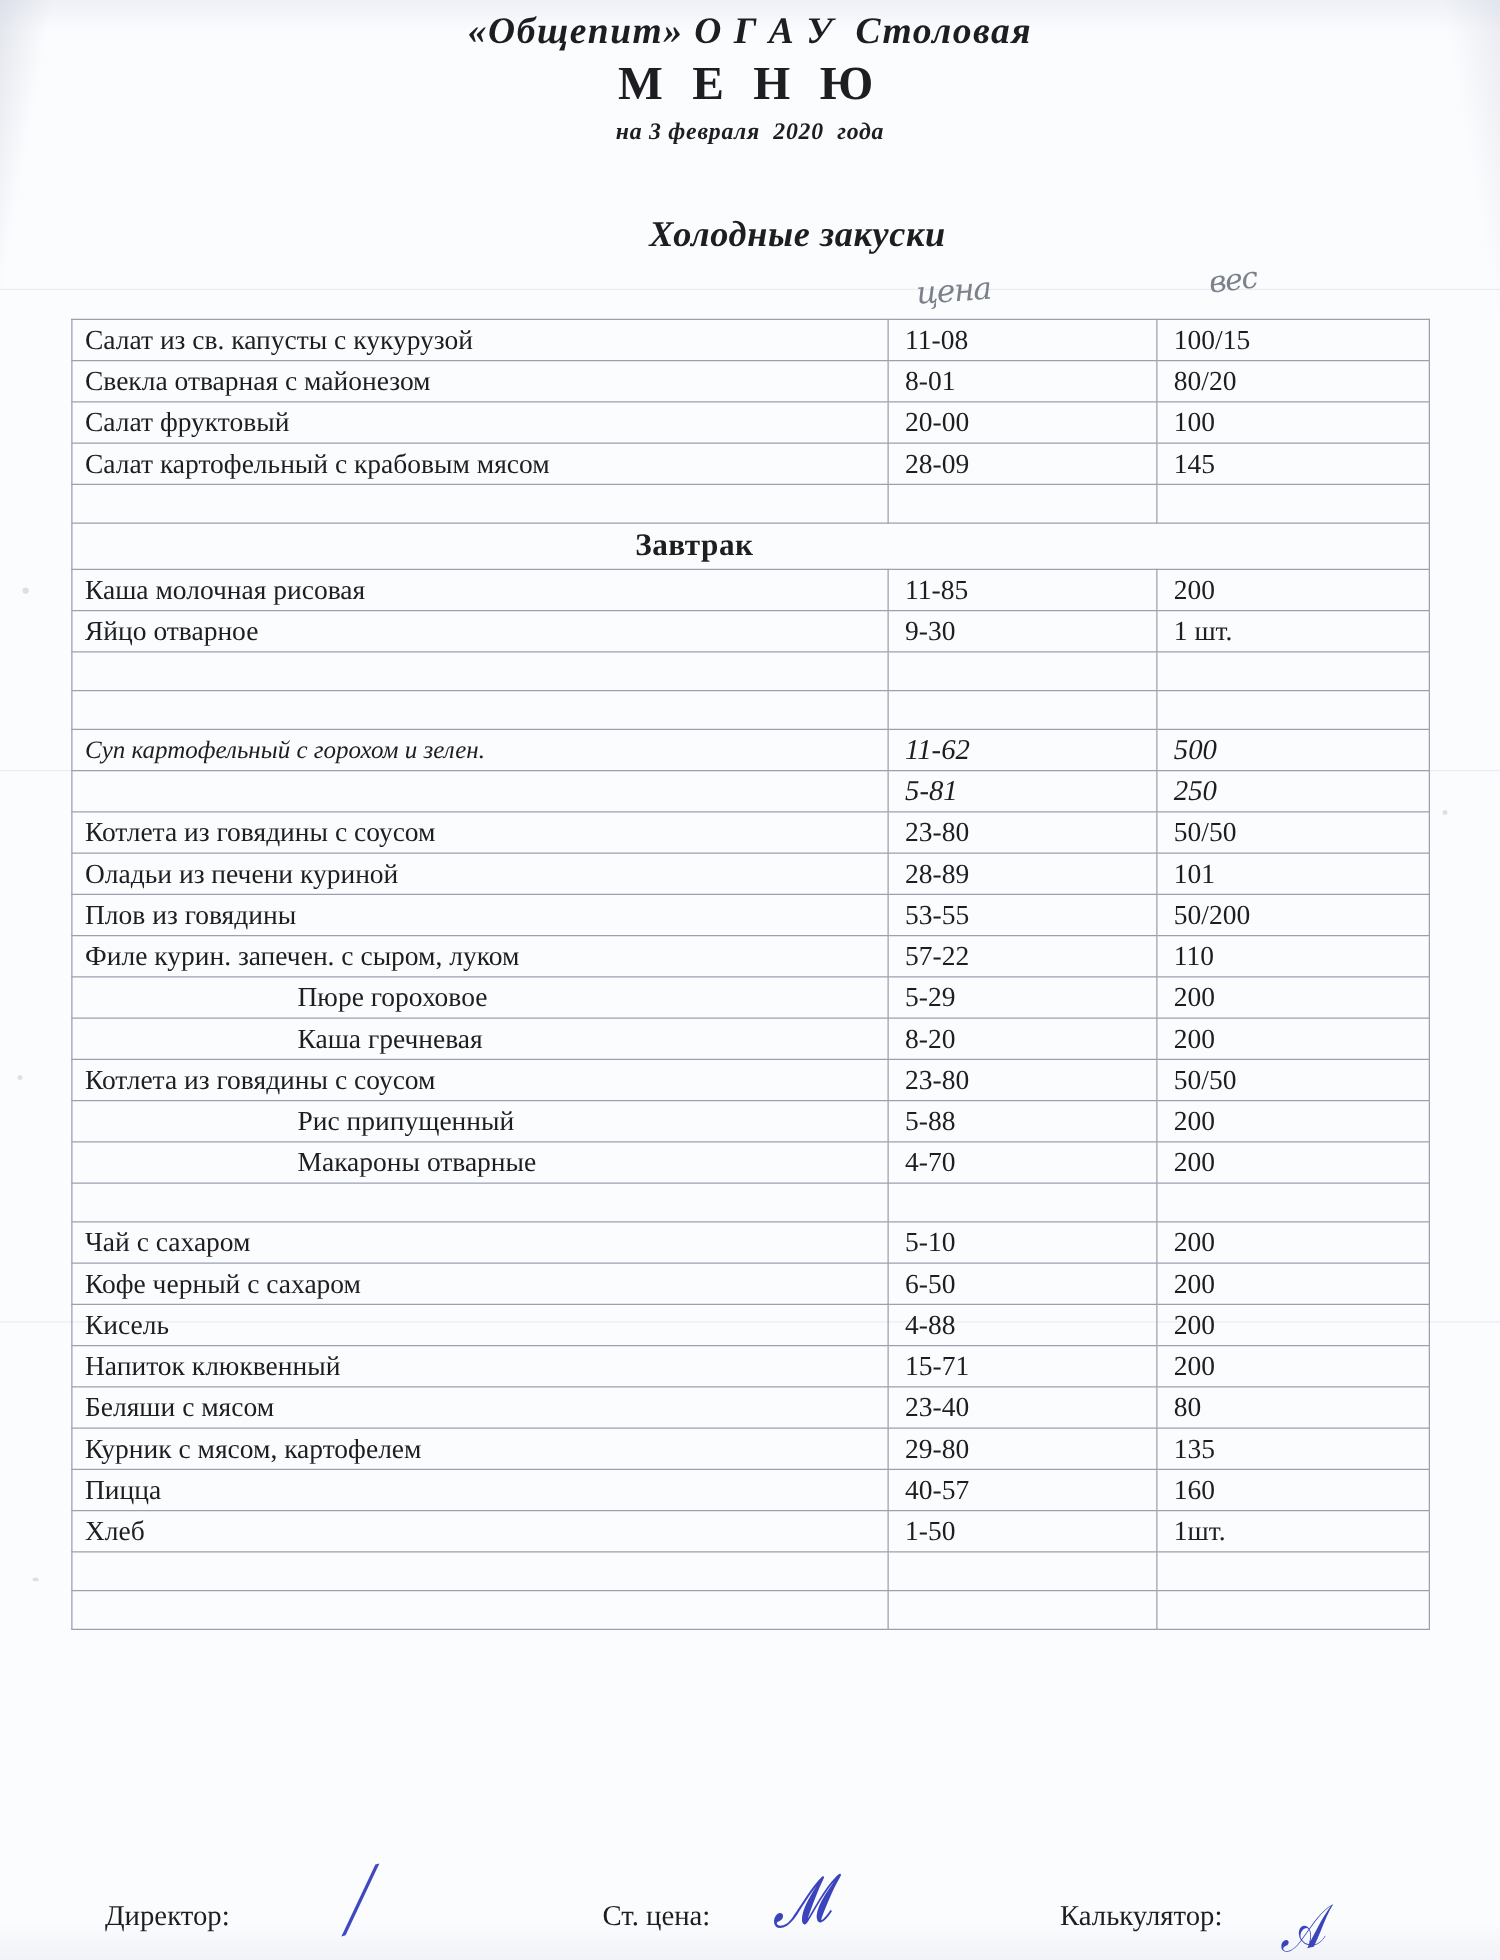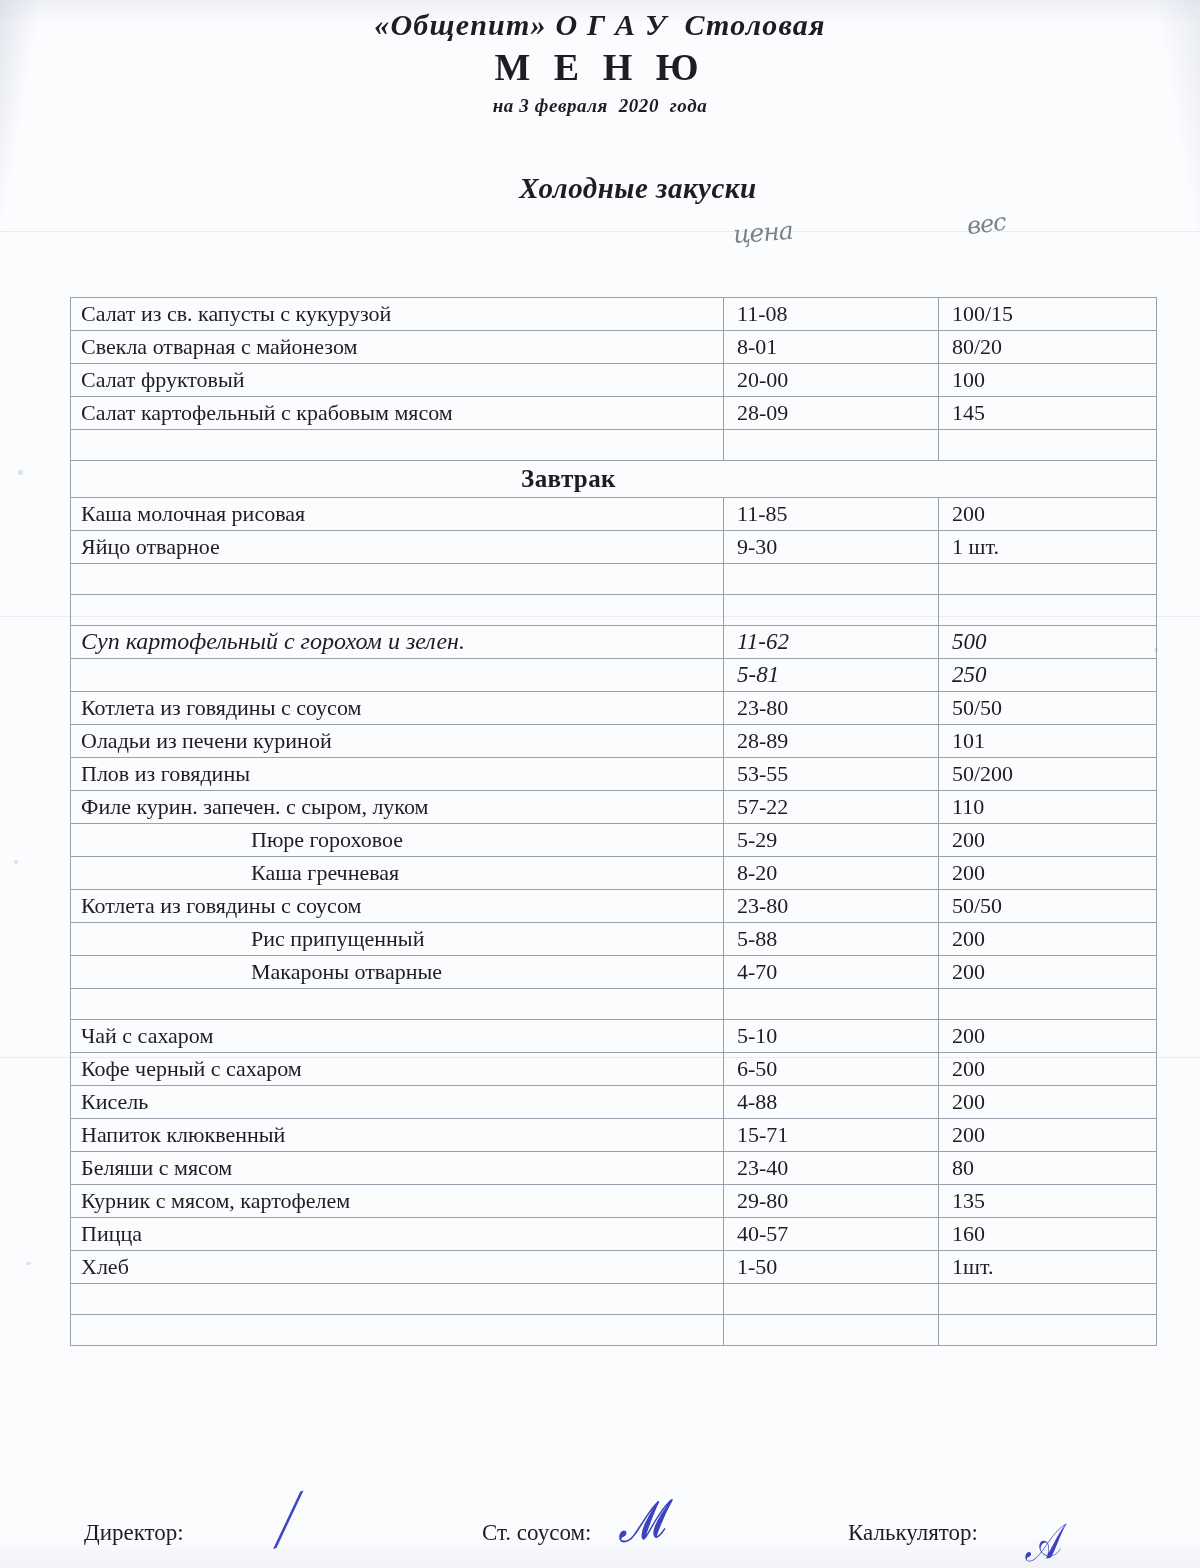--- a/index.html
+++ b/index.html
@@ -99,27 +99,26 @@
     transform: rotate(-4deg);
     opacity: 0.78;
     letter-spacing: -1px;
   }
   .hand.price-cap { left: 733px; top: 218px; }
   .hand.weight-cap { left: 967px; top: 210px; transform: rotate(-7deg); font-size: 24px; }
 
   
   .menu-table {
     position: absolute;
-    left: 70px;
+    left: 57px;
     top: 255px;
     width: 1086px;
     border-collapse: collapse;
     table-layout: fixed;
     font-size: 22px;
-    margin-top: 42px;
   }
   .menu-table col.c-name   { width: 653px; }
   .menu-table col.c-price  { width: 215px; }
   .menu-table col.c-weight { width: 218px; }
 
   .menu-table td {
     border: 1px solid #9aa0ad;
     height: 32px;
     padding: 0 0 0 10px;
     vertical-align: middle;
@@ -148,21 +147,21 @@
 
   
   tr.soup td.name,
   tr.soup td.price,
   tr.soup td.weight,
   tr.soup2 td.price,
   tr.soup2 td.weight {
     font-style: italic;
     font-size: 23px;
   }
-  tr.soup td.name { font-size: 24px; }
+  tr.soup td.name { font-size: 20px; }
 
   
   .footer {
     position: absolute;
     left: 0; right: 0;
     bottom: 14px;
     height: 70px;
   }
   .sig-group { position: absolute; bottom: 8px; font-size: 23px; white-space: nowrap; }
   .sig-director   { left: 84px; }
@@ -387,21 +386,21 @@
       </tbody>
   </table>
 
   <div class="footer">
     <div class="sig-group sig-director">
       <span>Директор:</span>
     </div>
     <div class="scribble sc-director" style="color: rgb(43, 53, 184);">⟋</div>
 
     <div class="sig-group sig-chef">
-      <span>Ст. соусом:</span>
+      <span>Ст. цена:</span>
     </div>
     <div class="scribble sc-chef" style="color: rgb(43, 53, 184);">𝓜</div>
 
     <div class="sig-group sig-calculator">
       <span>Калькулятор:</span>
     </div>
     <div class="scribble sc-calc" style="color: rgb(43, 53, 184);">𝒜</div>
   </div>
 
 </div>

